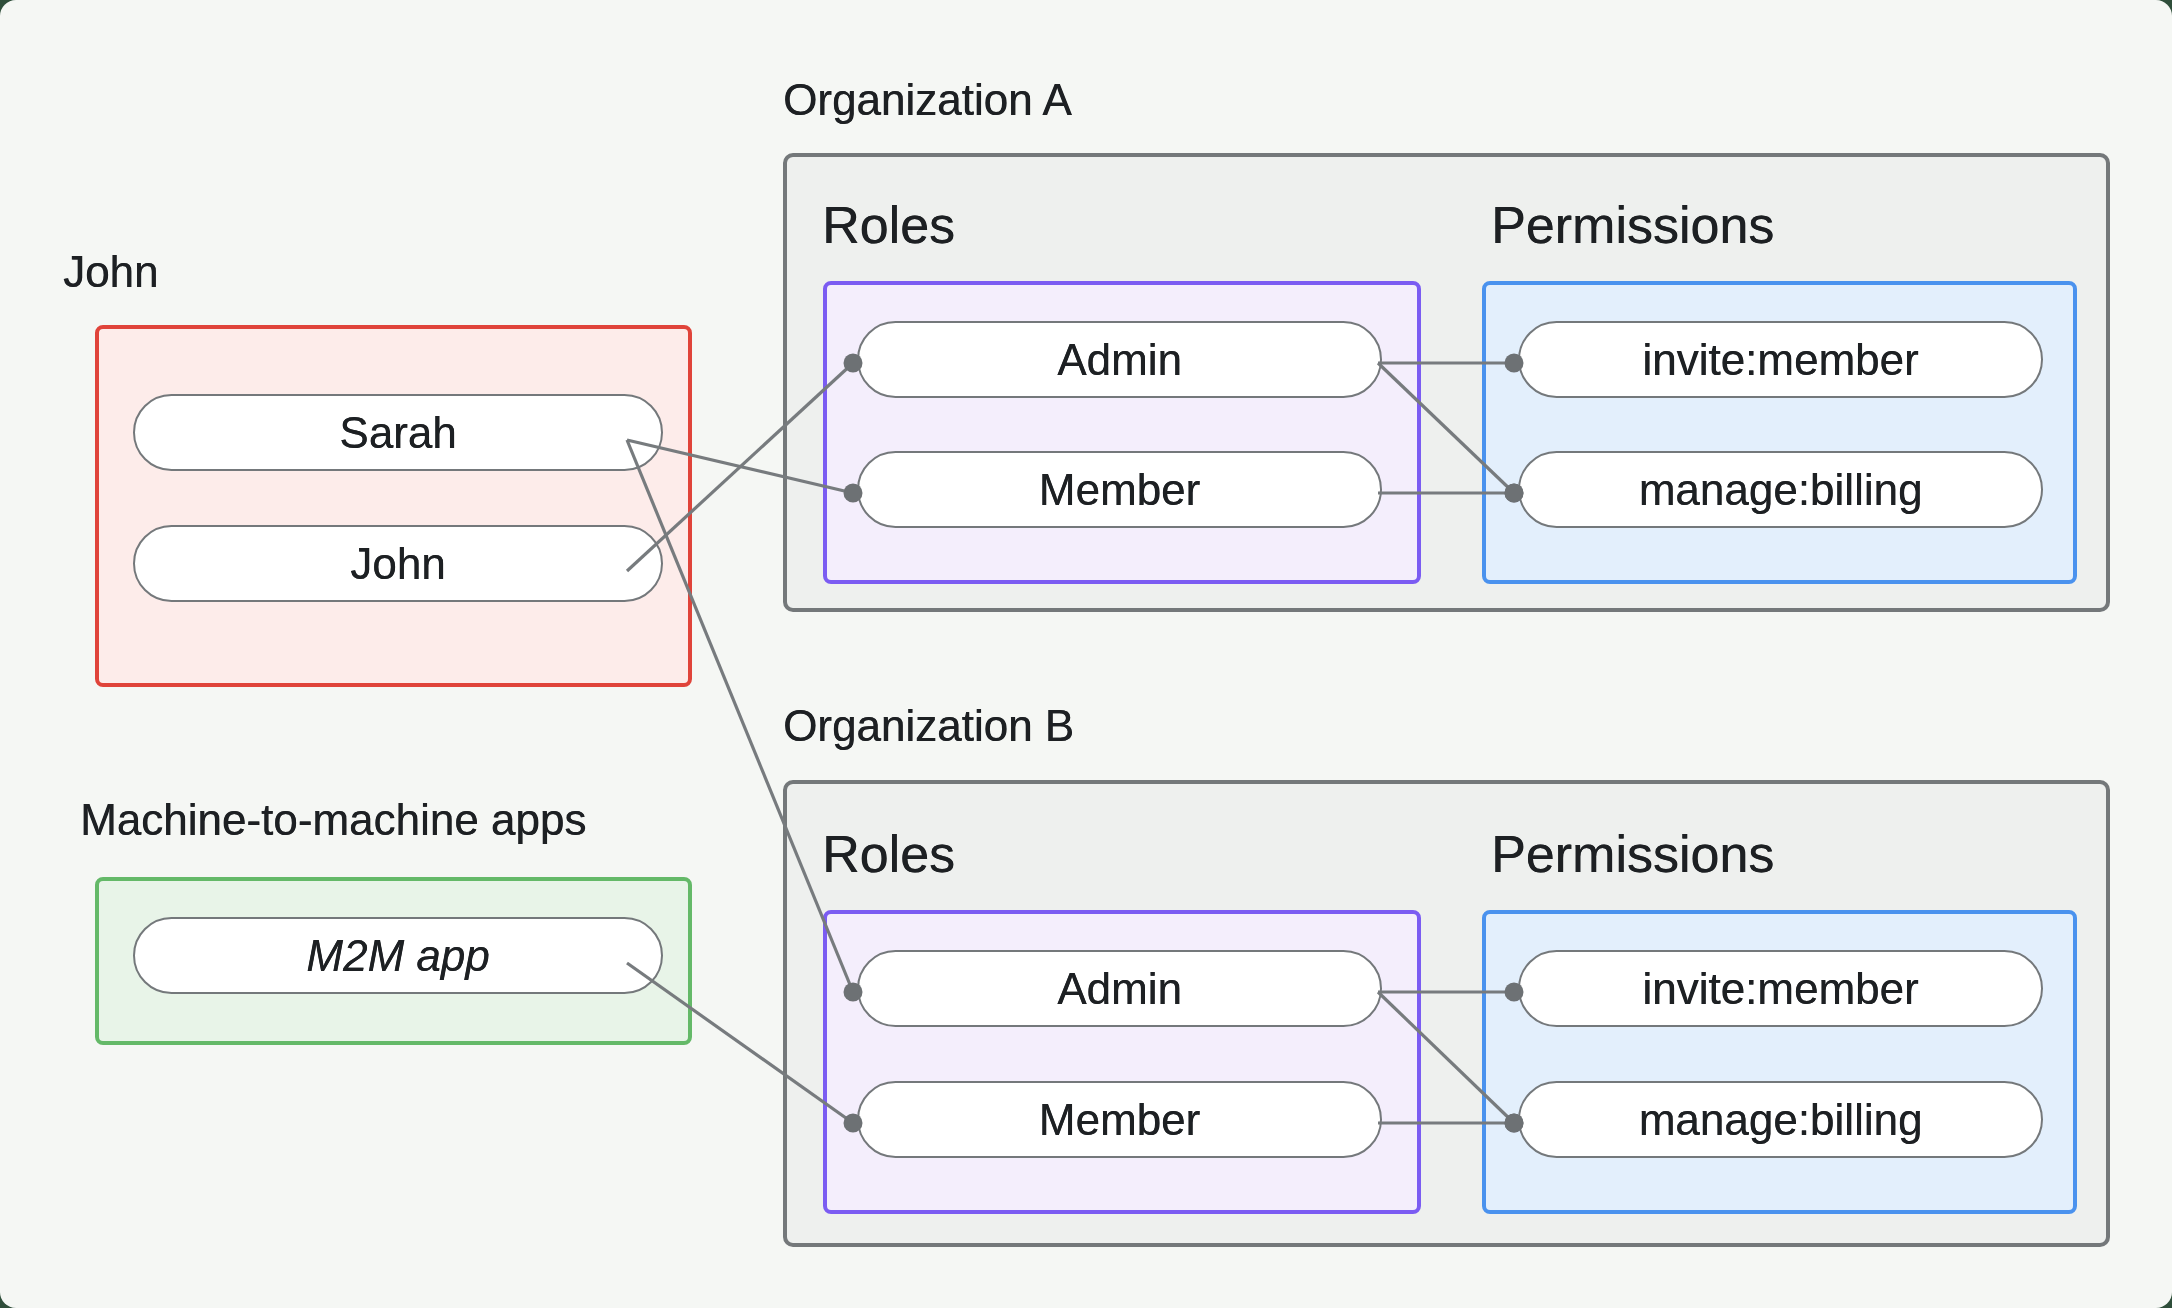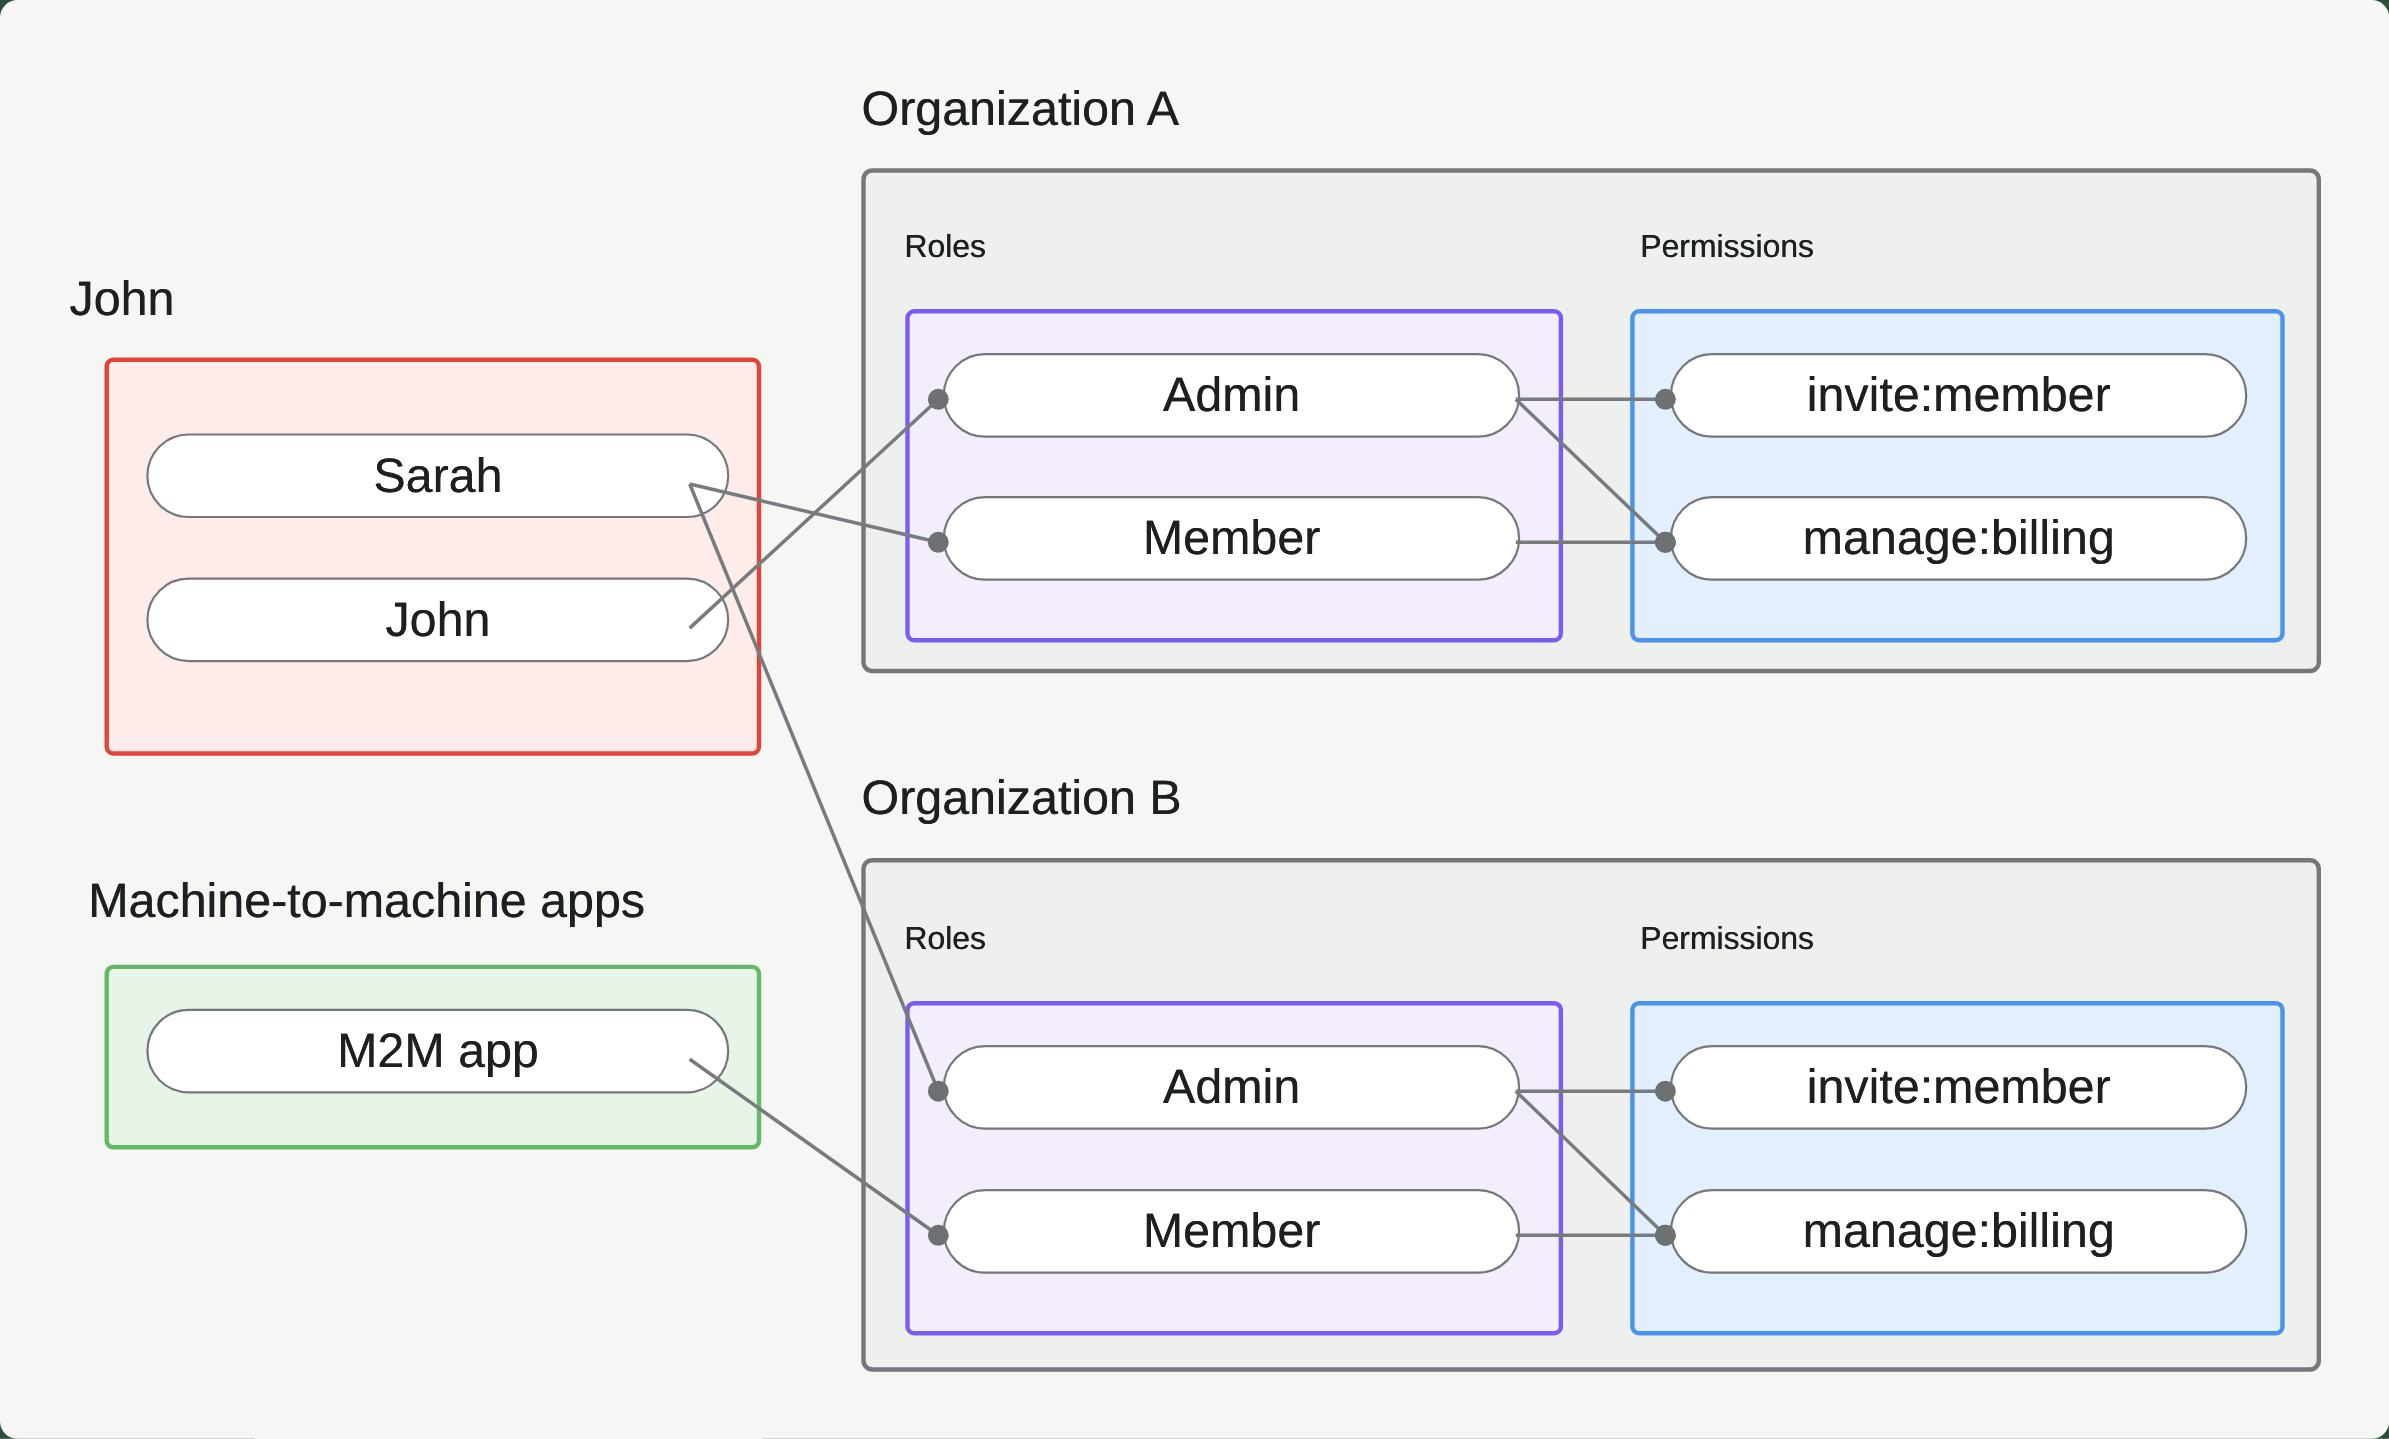--- a/index.html
+++ b/index.html
@@ -27,40 +27,41 @@
   .group{
     position:absolute;border-radius:8px;box-sizing:border-box;margin-left:32px;
   }
   .group.users{
     background:var(--users-bg,#fdecea);
     border:4px solid var(--users-border,#e0443a);
   }
   .group.m2m{
     background:var(--m2m-bg,#e8f4e8);
     border:4px solid var(--m2m-border,#64b968);
+    font-style:italic;
   }
   .org{
     position:absolute;border-radius:10px;box-sizing:border-box;
     background:var(--org-bg,#eef0ee);
     border:4px solid var(--org-border,#74787a);
   }
   .subgroup{
     position:absolute;border-radius:8px;box-sizing:border-box;
   }
   .subgroup.roles{
     background:var(--roles-bg,#f4eefc);
     border:4px solid var(--roles-border,#7b5cf2);
   }
   .subgroup.perms{
     background:var(--perms-bg,#e3effc);
     border:4px solid var(--perms-border,#4a92ee);
   }
   .lbl{
     position:absolute;
-    font-size:29px;line-height:48px;
+    font-size:52px;line-height:48px;
     color:var(--text,#1d2023);
     text-shadow:0.4px 0 0 currentColor;
     white-space:nowrap;
   }
   .pill{
     position:absolute;height:77px;box-sizing:border-box;
     background:var(--pill-bg,#ffffff);
     border:2.5px solid var(--pill-border,#74787b);
     border-radius:50px;
     display:flex;align-items:center;justify-content:center;

